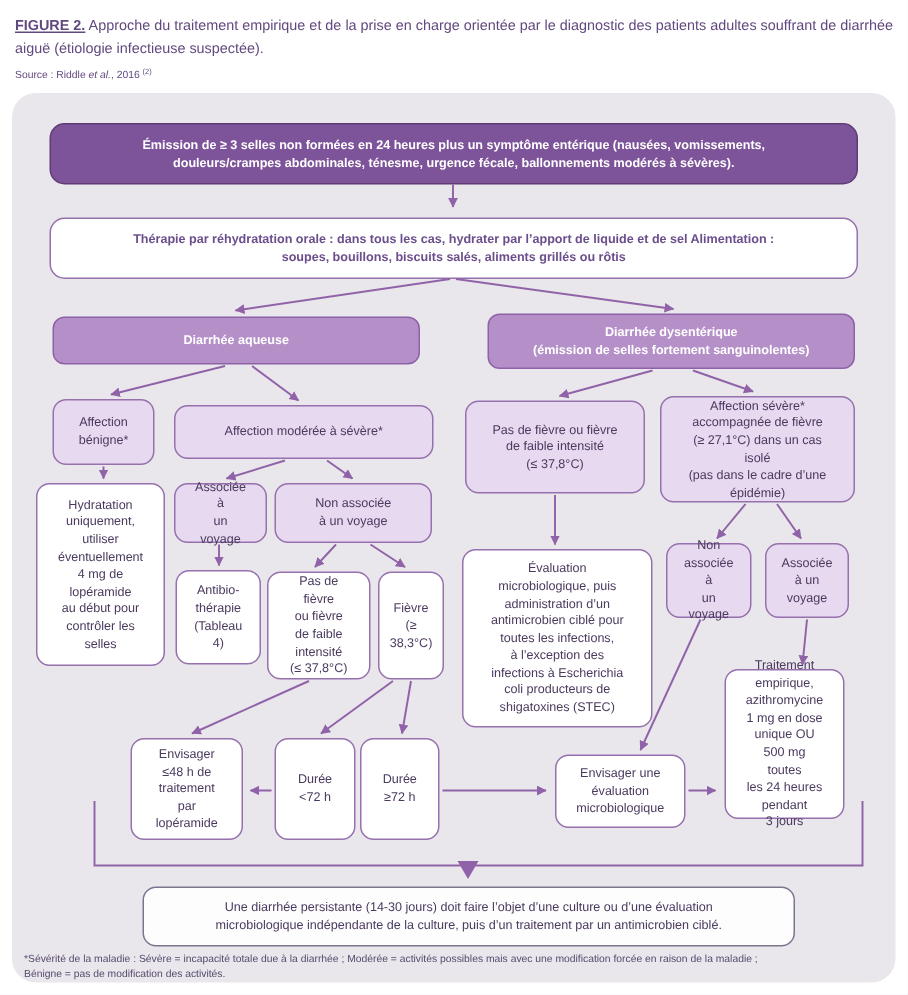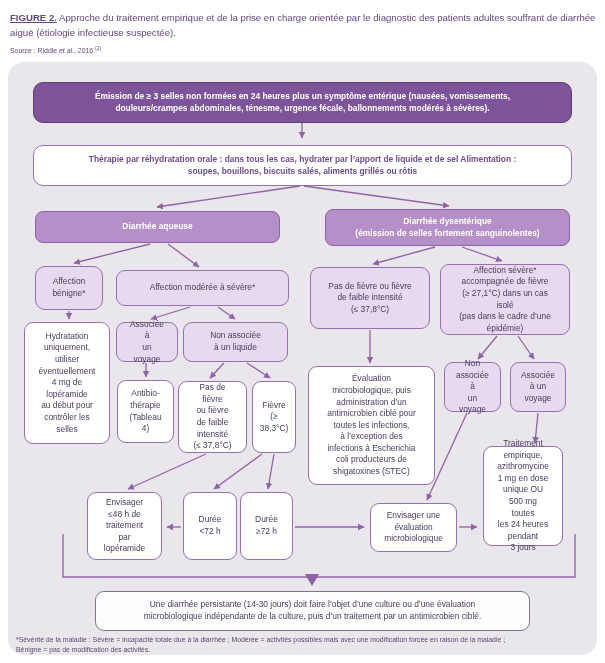--- a/index.html
+++ b/index.html
@@ -40,21 +40,21 @@
 douleurs/crampes abdominales, ténesme, urgence fécale, ballonnements modérés à sévères).</div>
 
   <div class="node white rehyd" style="left:33px;top:145px;width:539px;height:41px;">Thérapie par réhydratation orale : dans tous les cas, hydrater par l’apport de liquide et de sel Alimentation :
 soupes, bouillons, biscuits salés, aliments grillés ou rôtis</div>
 
   <div class="node hdr" style="left:35px;top:211px;width:245px;height:32px;">Diarrhée aqueuse</div>
 
   <div class="node hdr" style="left:325px;top:209px;width:245px;height:37px;">Diarrhée dysentérique
 (émission de selles fortement sanguinolentes)</div>
 
-  <div class="node light" style="left:35px;top:266px;width:68px;height:44px;border-radius:10px;">Affection
+  <div class="node light" style="left:35px;top:266px;width:68px;height:44px;">Affection
 bénigne*</div>
 
   <div class="node light" style="left:116px;top:270px;width:173px;height:36px;">Affection modérée à sévère*</div>
 
   <div class="node light" style="left:310px;top:267px;width:120px;height:62px;">Pas de fièvre ou fièvre
 de faible intensité
 (≤ 37,8°C)</div>
 
   <div class="node light" style="left:440px;top:264px;width:130px;height:71px;">Affection sévère*
 accompagnée de fièvre
@@ -69,21 +69,21 @@
 4 mg de
 lopéramide
 au début pour
 contrôler les
 selles</div>
 
   <div class="node light" style="left:116px;top:322px;width:62px;height:40px;">Associée à
 un voyage</div>
 
   <div class="node light" style="left:183px;top:322px;width:105px;height:40px;">Non associée
-à un liquide</div>
+à un voyage</div>
 
   <div class="node white" style="left:117px;top:380px;width:57px;height:63px;">Antibio-
 thérapie
 (Tableau 4)</div>
 
   <div class="node white" style="left:178px;top:381px;width:69px;height:72px;">Pas de fièvre
 ou fièvre
 de faible
 intensité
 (≤ 37,8°C)</div>

